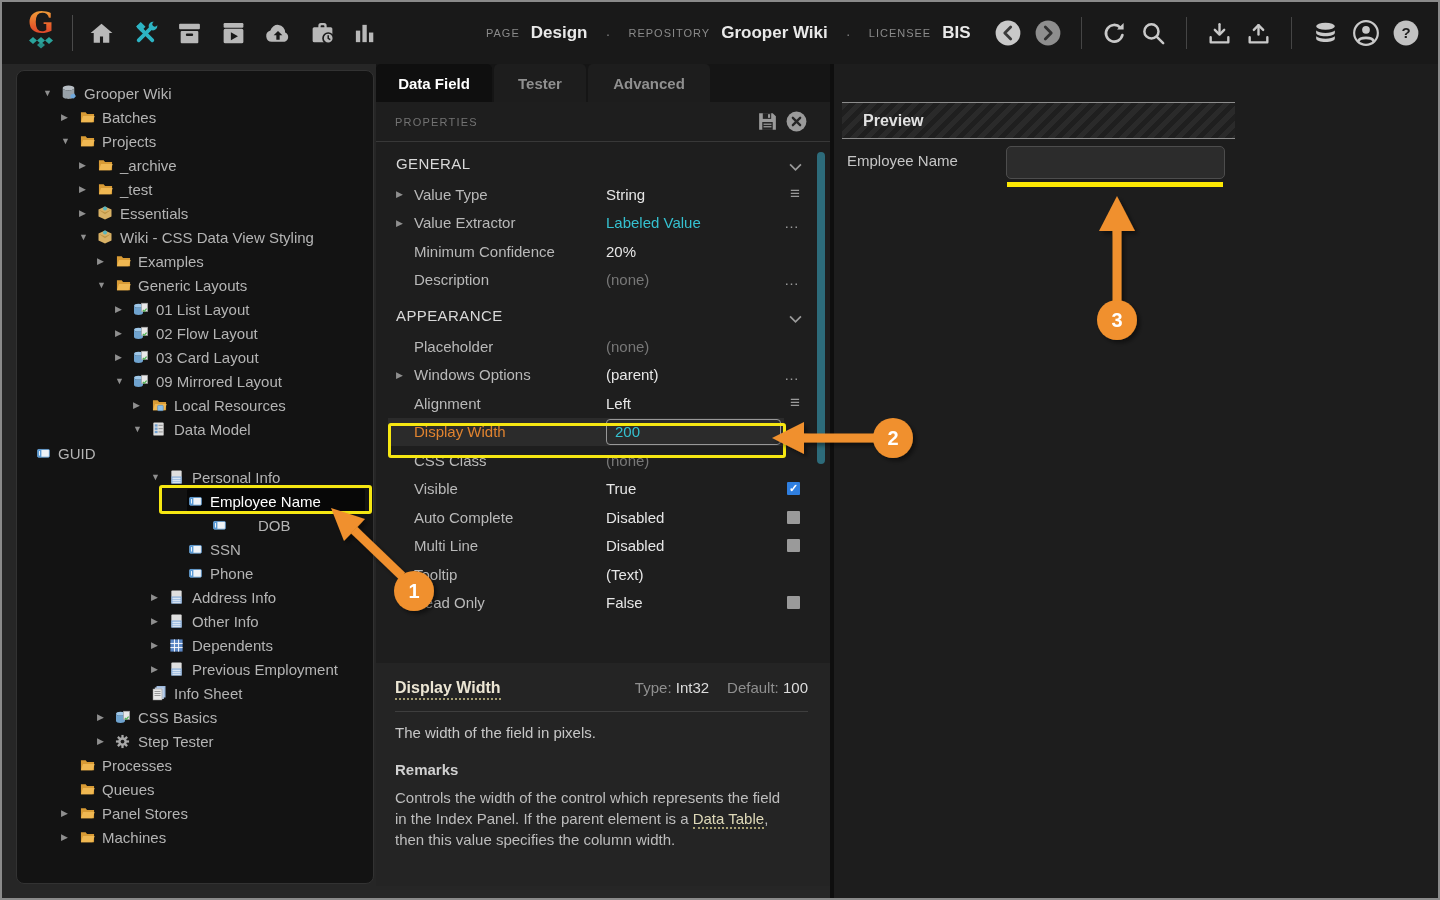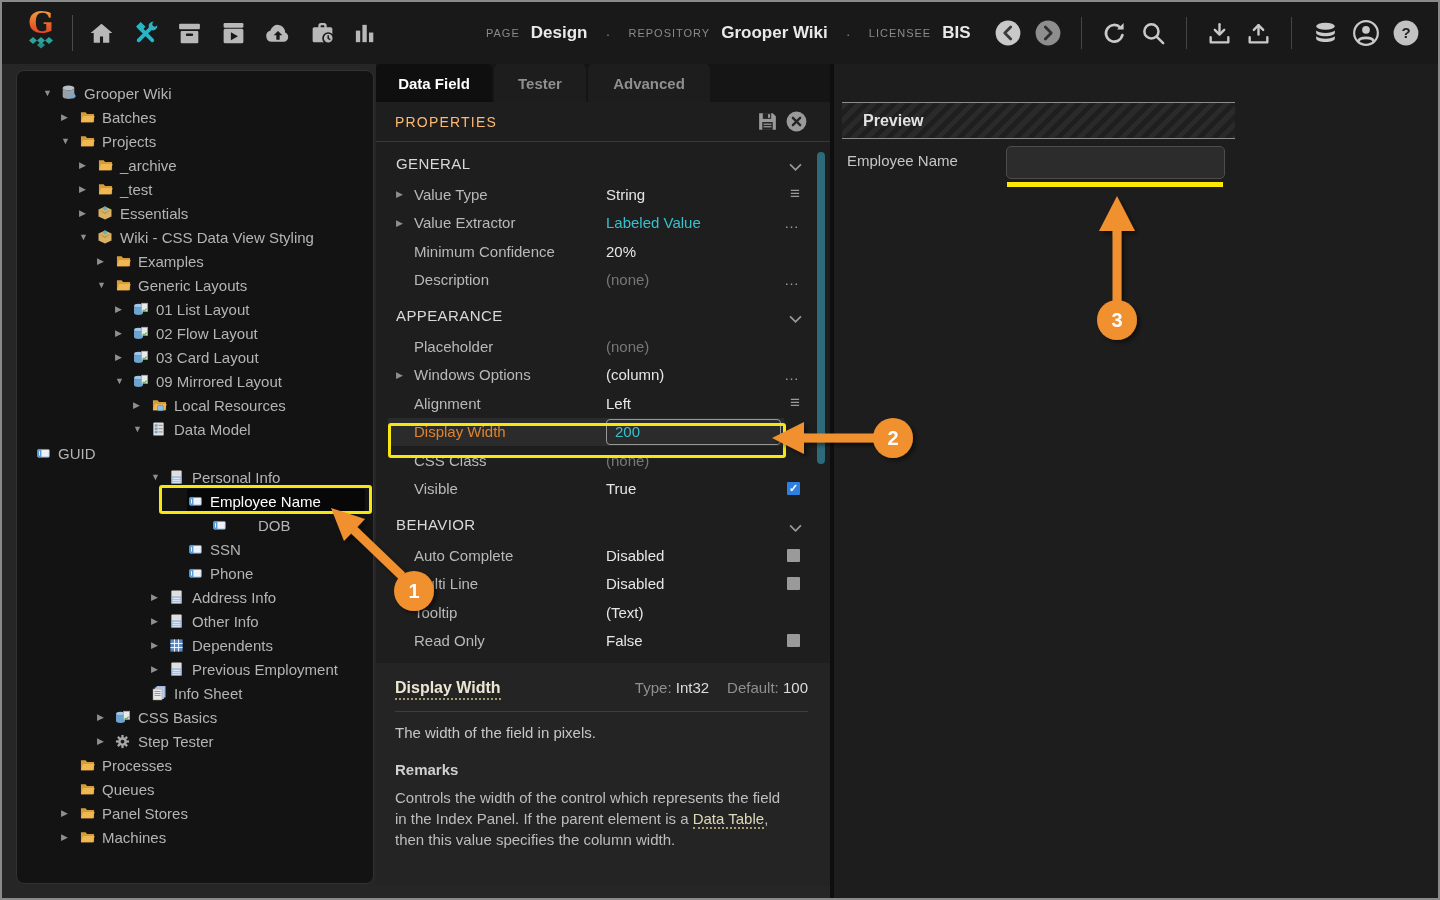--- a/index.html
+++ b/index.html
@@ -38,21 +38,21 @@
                border-radius:2px; height:24px; }
 
   
   .mid-panel { position:absolute; left:374px; top:62px; width:454px; height:822px; background:#1e1e1e; }
   .tabbar { position:absolute; left:0; top:0; width:100%; height:38px; background:#151515; display:flex; }
   .tab { height:38px; display:flex; align-items:center; justify-content:center; font-size:15px; font-weight:bold;
          color:#8f8f8f; background:#1d1d1d; margin-right:2px; border-radius:5px 5px 0 0; }
   .tab.active { background:#0f0f0f; color:#ffffff; }
   .props-header { position:absolute; left:0; top:38px; width:100%; height:40px; display:flex; align-items:center;
                   padding:0 22px 0 19px; border-bottom:1px solid #383838; }
-  .props-title { font-size:14px; color:#fdba74; letter-spacing:1.2px; flex:1; }
+  .props-title { font-size:11px; color:#737373; letter-spacing:1.2px; flex:1; }
   .ph-icons { display:flex; gap:6px; }
   .sections { position:absolute; left:0; top:78px; width:100%; }
   .sec-header { position:relative; padding:13px 30px 7px 20px; }
   .sec-title { font-size:15px; font-weight:normal; color:#d8d8d8; letter-spacing:.4px; }
   .sec-chevron { position:absolute; right:28px; top:16px; }
   .prow { height:28.5px; display:flex; align-items:center; padding-left:20px; position:relative;
           font-size:15px; }
   .pexp { width:18px; flex:0 0 18px; font-size:9px; color:#8f8f8f; }
   .plabel { width:192px; flex:0 0 192px; color:#b9b9b9; }
   .pval { flex:1; color:#e6e6e6; }
@@ -704,21 +704,21 @@
               <path d="M1 1.2l5 5 5-5" stroke="#9a9a9a" stroke-width="1.6" fill="none"></path>
             </svg></span></div>
         <div class="prow">
           <span class="pexp"></span>
           <span class="plabel">Placeholder</span>
           <span class="pval muted">(none)</span>
         </div>
         <div class="prow">
           <span class="pexp">▶</span>
           <span class="plabel">Windows Options</span>
-          <span class="pval">(column)</span>
+          <span class="pval">(parent)</span>
           <span class="pright">
             <span class="ric-ellipsis">…</span>
           </span>
         </div>
         <div class="prow">
           <span class="pexp"></span>
           <span class="plabel">Alignment</span>
           <span class="pval">Left</span>
           <span class="pright">
             <span class="ric-menu">≡</span>
@@ -735,23 +735,20 @@
           <span class="pval muted">(none)</span>
         </div>
         <div class="prow">
           <span class="pexp"></span>
           <span class="plabel">Visible</span>
           <span class="pval">True</span>
           <span class="pright">
             <span class="cb checked">✓</span>
           </span>
         </div>
-        <div class="sec-header"><span class="sec-title">BEHAVIOR</span><span class="sec-chevron"><svg viewBox="0 0 12 8" width="13" height="9">
-              <path d="M1 1.2l5 5 5-5" stroke="#9a9a9a" stroke-width="1.6" fill="none"></path>
-            </svg></span></div>
         <div class="prow">
           <span class="pexp"></span>
           <span class="plabel">Auto Complete</span>
           <span class="pval">Disabled</span>
           <span class="pright">
             <span class="cb"></span>
           </span>
         </div>
         <div class="prow">
           <span class="pexp"></span>

